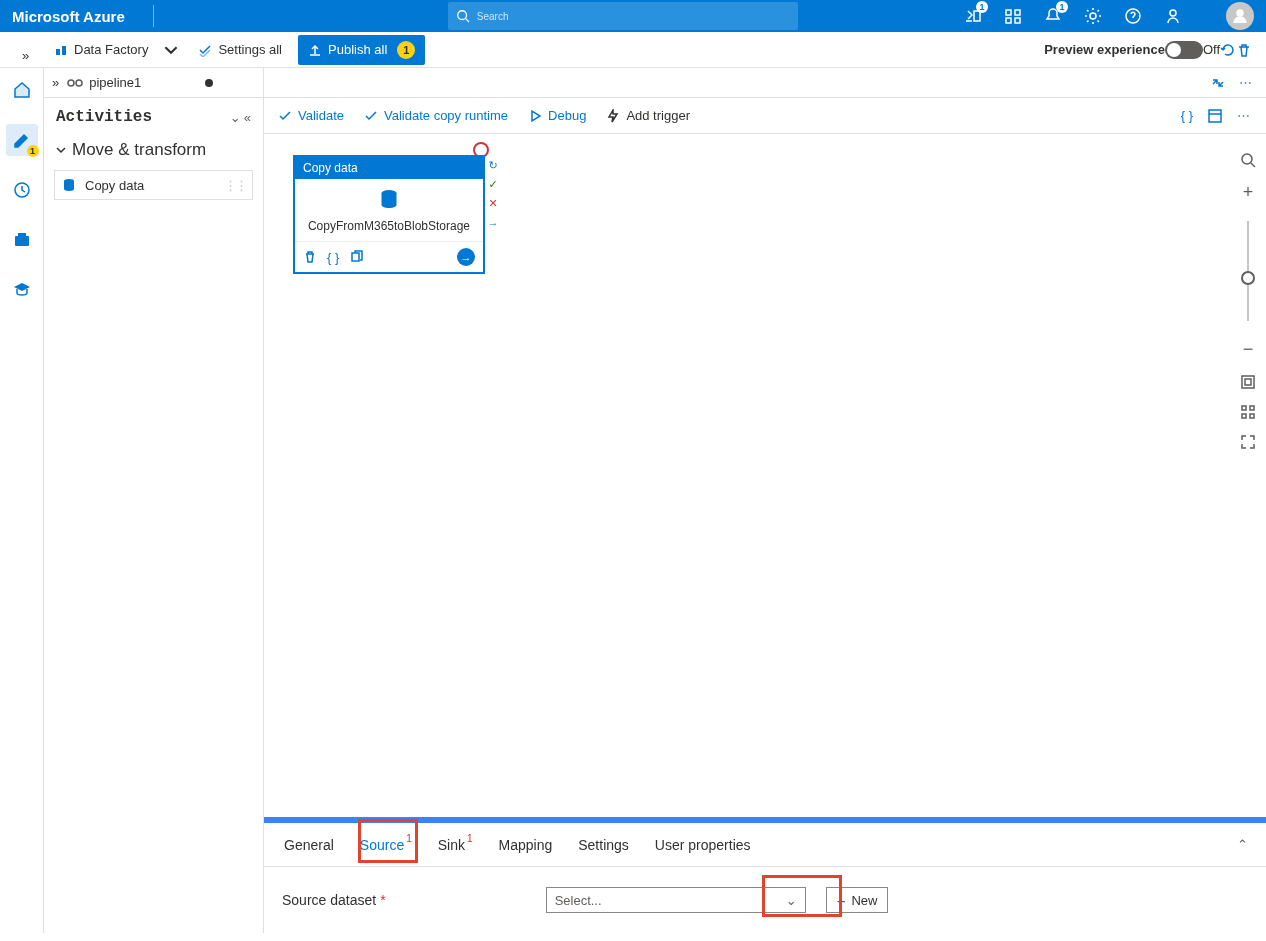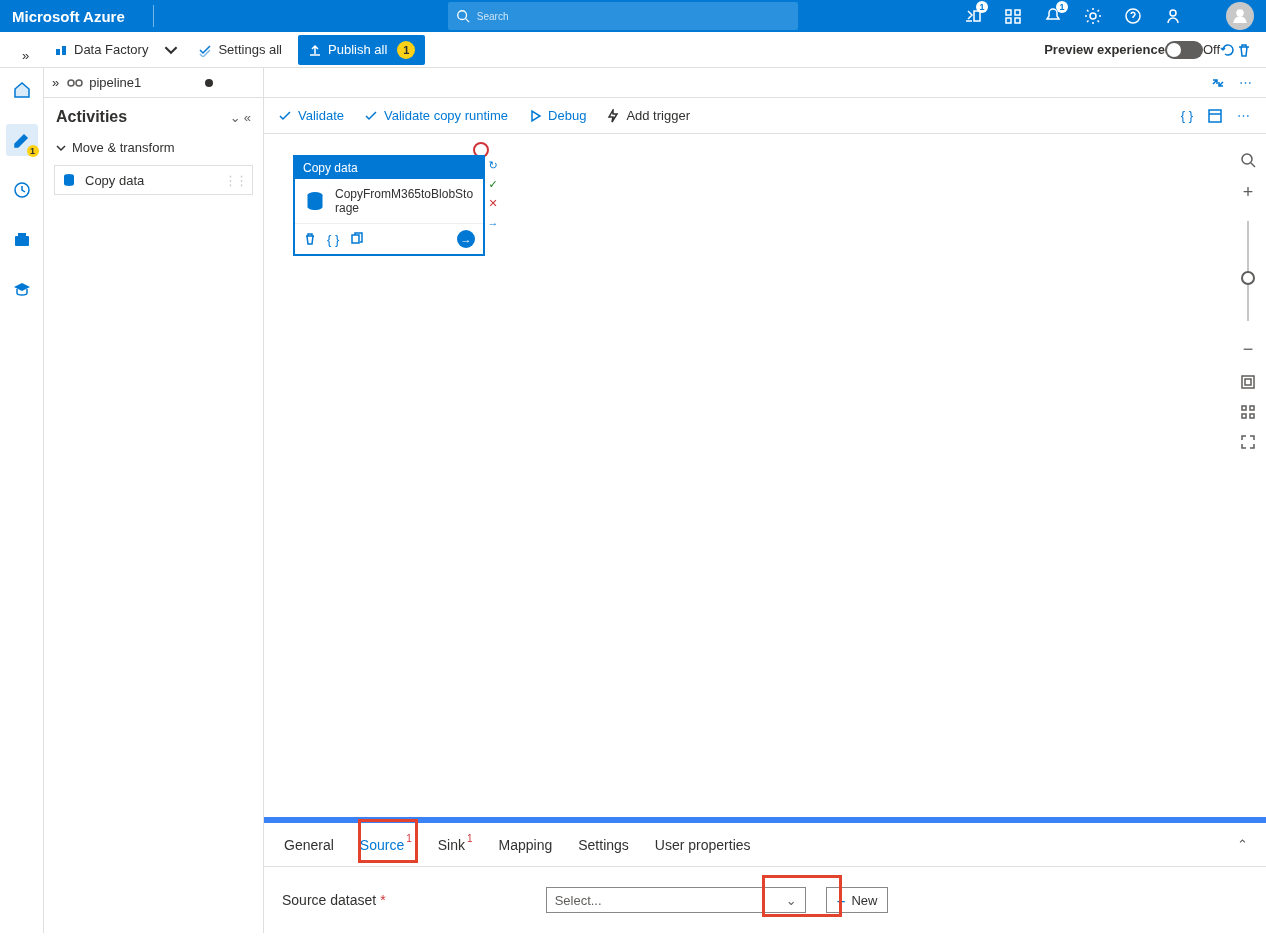--- a/index.html
+++ b/index.html
@@ -33,39 +33,39 @@
 .leftbar { width: 44px; border-right: 1px solid #e1dfdd; display: flex; flex-direction: column; align-items: center; padding-top: 6px; gap: 18px; }
 .leftbar .lb { width: 32px; height: 32px; display: flex; align-items: center; justify-content: center; border-radius: 3px; position: relative; cursor: pointer; }
 .leftbar .lb.active { background: #deecf9; }
 .leftbar .lb-badge { position: absolute; bottom: -1px; right: -1px; background: #fcd116; color: #323130; font-size: 9px; border-radius: 8px; width: 12px; height: 12px; display: flex; align-items: center; justify-content: center; font-weight: 600; }
 
 .explorer { width: 220px; border-right: 1px solid #e1dfdd; display: flex; flex-direction: column; }
 .tabstrip { height: 30px; border-bottom: 1px solid #e1dfdd; display: flex; align-items: center; padding: 0 8px; gap: 8px; }
 .tabstrip .pipe-tab { display: flex; align-items: center; gap: 6px; font-size: 13px; }
 .dirty-dot { width: 8px; height: 8px; background: #323130; border-radius: 50%; margin-left: 58px; }
 .activities-head { display: flex; align-items: center; padding: 10px 12px 8px; }
-.activities-head h3 { font-size: 16px; font-weight: 600; flex: 1; }
+.activities-head h3 { font-size: 16px; font-weight: 600; flex: 1; font-family: Liberation Mono, monospace; }
 .chevpair { display: flex; gap: 3px; color: #605e5c; }
 .searchinput { margin: 0 10px 8px; height: 28px; border: 1px solid #8a8886; display: flex; align-items: center; padding: 0 6px; gap: 6px; }
 .searchinput input { border: none; outline: none; flex: 1; font-size: 13px; }
-.group-h { padding: 6px 12px; display: flex; align-items: center; gap: 6px; font-size: 13px; cursor: pointer; }
+.group-h { padding: 6px 12px; display: flex; align-items: center; gap: 6px; font-size: 17px; cursor: pointer; }
 .act-item { margin: 4px 10px; height: 30px; border: 1px solid #e1dfdd; display: flex; align-items: center; gap: 8px; padding: 0 6px; font-size: 13px; cursor: grab; }
 .grip { margin-left: auto; color: #c8c6c4; letter-spacing: -2px; }
 
 .canvas-wrap { flex: 1; display: flex; flex-direction: column; }
 .canvas-toolbar { height: 36px; border-bottom: 1px solid #e1dfdd; display: flex; align-items: center; padding: 0 14px; gap: 20px; }
 .ct-item { display: flex; align-items: center; gap: 6px; color: #0078d4; cursor: pointer; font-size: 13px; }
 .ct-item.dark { color: #323130; }
 .ct-right { margin-left: auto; display: flex; gap: 14px; color: #0078d4; }
 
 .canvas { flex: 1; position: relative; background: #fff; }
 .ring { position: absolute; left: 209px; top: 8px; width: 16px; height: 16px; border: 2px solid #d13438; border-radius: 50%; }
 .node { position: absolute; left: 30px; top: 22px; width: 190px; border: 1px solid #0078d4; box-shadow: 0 0 0 1px #0078d4; background: #fff; }
 .node-head { background: #0078d4; color: #fff; font-size: 12px; padding: 4px 8px; }
-.node-body { display: flex; align-items: center; gap: 8px; padding: 8px; font-size: 12px; }
+.node-body { display: flex; align-items: center; gap: 8px; padding: 8px; font-size: 12px; flex-direction: column; }
 .node-body svg { flex-shrink: 0; }
 .node-foot { display: flex; align-items: center; gap: 10px; padding: 6px 8px; border-top: 1px solid #eee; color: #0078d4; }
 .node-foot .go { margin-left: auto; width: 18px; height: 18px; background: #0078d4; border-radius: 50%; display: flex; align-items: center; justify-content: center; color: #fff; font-size: 11px; }
 .side-icons { position: absolute; left: 222px; top: 24px; display: flex; flex-direction: column; gap: 5px; }
 .side-icons span { width: 14px; height: 14px; font-size: 11px; display:flex;align-items:center;justify-content:center; }
 
 .zoom-panel { position: absolute; right: 10px; top: 18px; display: flex; flex-direction: column; align-items: center; gap: 14px; color: #605e5c; }
 .zoom-track { width: 2px; height: 100px; background: #c8c6c4; position: relative; margin: 4px 0; }
 .zoom-thumb { position: absolute; top: 50px; left: -6px; width: 14px; height: 14px; background: #fff; border: 2px solid #605e5c; border-radius: 50%; }
 

